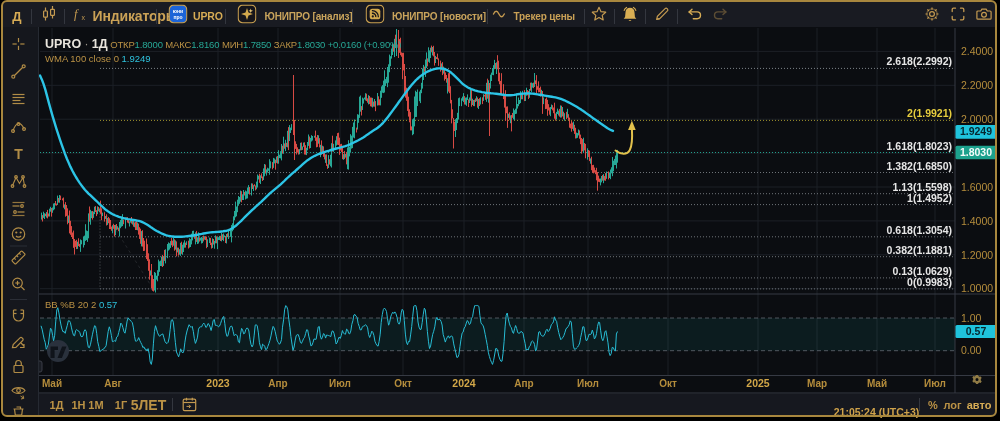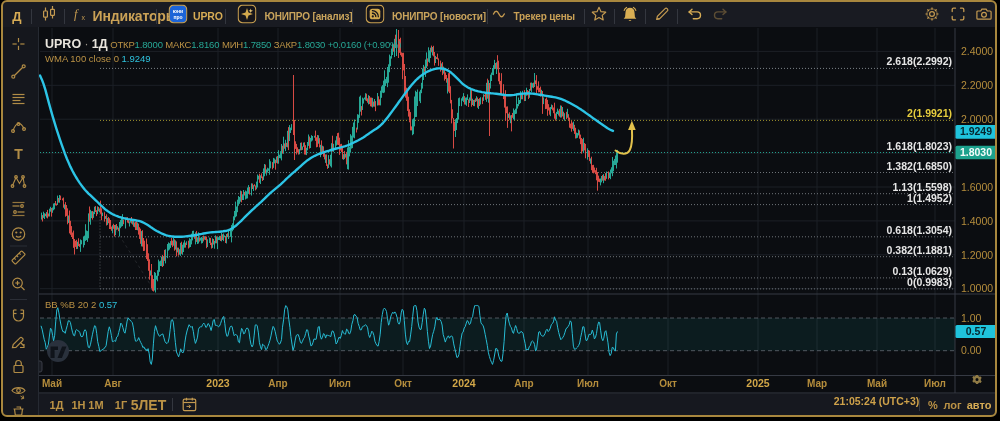--- a/index.html
+++ b/index.html
@@ -329,19 +329,19 @@
 <div style="position:absolute;left:133px;top:4px;width:1px;height:13px;background:#34373f"></div>
 <div style="position:absolute;left:142px;top:2px"><svg width="17" height="17" viewBox="0 0 17 17" style="">
           <g stroke="#c49a50" stroke-width="1.2" fill="none">
             <rect x="2.2" y="3.2" width="12.5" height="11.5" rx="1.4"></rect>
             <line x1="2.2" y1="6.5" x2="14.7" y2="6.5"></line>
             <line x1="5.5" y1="1.8" x2="5.5" y2="4.6"></line>
             <line x1="11.3" y1="1.8" x2="11.3" y2="4.6"></line>
             <path d="M5.5,10.4 h4 m-1.6,-1.7 l1.7,1.7 l-1.7,1.7" stroke-width="1"></path>
           </g>
         </svg></div>
-<div style="position:absolute;left:837.5px;top:7px;transform:translate(-50%,-50%);font-size:10.5px;font-weight:700;color:#cfa24a;white-space:nowrap">21:05:24 (UTC+3)</div>
+<div style="position:absolute;left:837.5px;top:18px;transform:translate(-50%,-50%);font-size:10.5px;font-weight:700;color:#cfa24a;white-space:nowrap">21:05:24 (UTC+3)</div>
 <div style="position:absolute;left:880px;top:4px;width:1px;height:13px;background:#34373f"></div>
 <div style="position:absolute;left:894px;top:10.5px;transform:translate(-50%,-50%);font-size:11px;font-weight:700;color:#bb9245;white-space:nowrap">%</div>
       <div style="position:absolute;left:913.5px;top:10.5px;transform:translate(-50%,-50%);font-size:11px;font-weight:700;color:#bb9245;white-space:nowrap">лог</div>
       <div style="position:absolute;left:940px;top:10.5px;transform:translate(-50%,-50%);font-size:11px;font-weight:700;color:#d7ac55;white-space:nowrap">авто</div>
 </div>
 <div style="position:absolute;left:1px;top:0px;width:996px;height:417px;border:2px solid #a8873e;border-radius:6px;box-sizing:border-box;z-index:60;pointer-events:none"></div>
 </div>
 </body></html>

